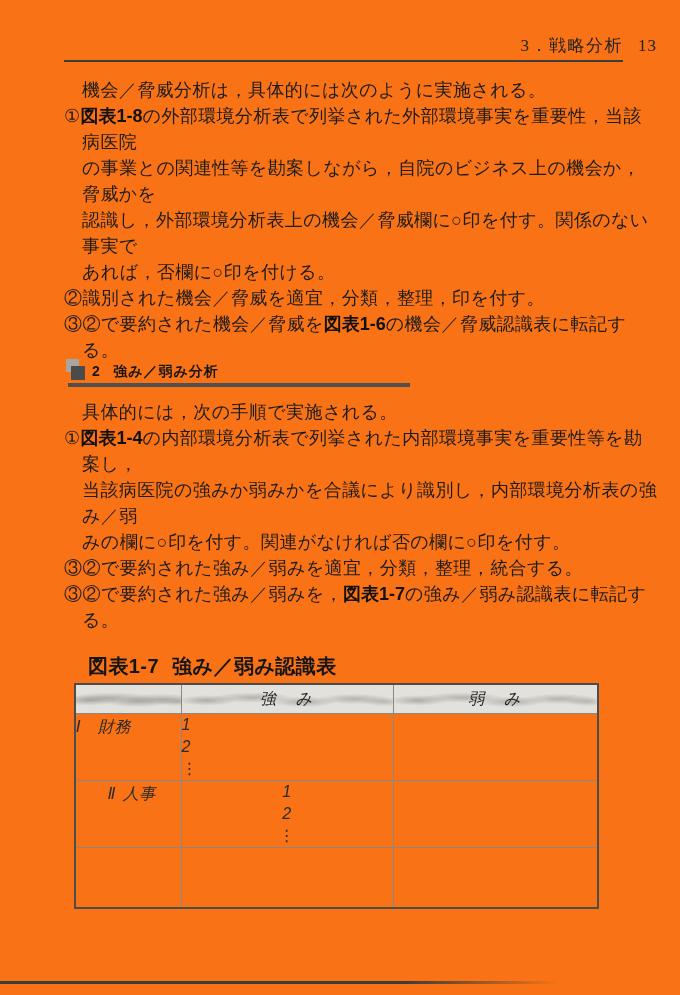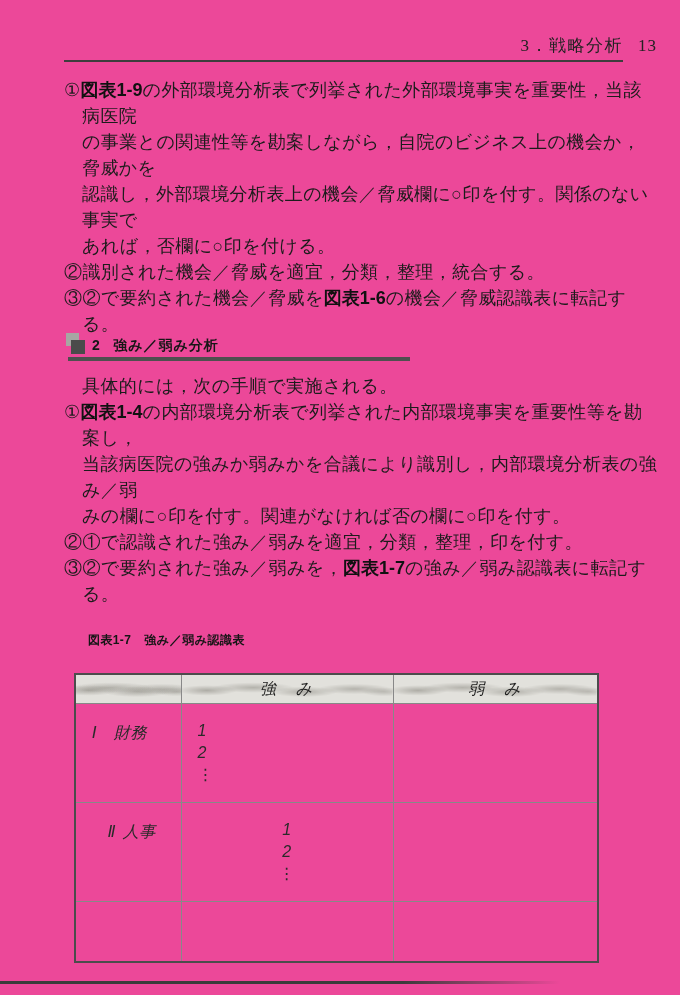--- a/index.html
+++ b/index.html
@@ -1,20 +1,20 @@
 <!DOCTYPE html>
 <html><head>
 <meta charset="utf-8">
 <style>
   html,body{margin:0;padding:0;background:#e9e9e9;}
   .page{
     position:relative;
     width:680px;height:995px;
     margin:0 auto;
-    background:#ec4899;
+    background:#f97316;
     overflow:hidden;
     color:#1f1f1f;
   }
   
   .running-head{
     position:absolute;top:35px;left:64px;width:593px;
     text-align:right;
     font-family:"Liberation Serif","DejaVu Serif",serif;
     font-size:17px;line-height:22px;letter-spacing:1.5px;
     color:#222;
@@ -49,23 +49,23 @@
     text-indent:0;
   }
   .bullet{position:absolute;left:2px;top:0px;width:24px;height:24px;}
   .sq-light{position:absolute;left:0;top:1px;width:13px;height:13px;background:#a7a6a3;}
   .sq-dark{position:absolute;left:5px;top:8px;width:14px;height:14px;background:#4b4b4b;}
   .h2-num{display:inline-block;}
   .h2-title{margin-left:13px;letter-spacing:1px;}
   .h2-rule{position:absolute;left:4px;top:25px;width:342px;height:4px;background:#4f4f4f;}
   
   .fig-caption{
-    margin:22px 0 22px 24px;
+    margin:22px 0 6px 24px;
     font-family:"Liberation Sans","DejaVu Sans",sans-serif;
-    font-weight:bold;font-size:12px;line-height:22px;color:#151515;
+    font-weight:bold;font-size:20px;line-height:22px;color:#151515;
     text-indent:0;
   }
   .fig-caption .cap-title{margin-left:13px;letter-spacing:0.5px;}
   
   table.swtable{
     border-collapse:collapse;table-layout:fixed;
     margin:0 0 0 10px;width:523px;
     font-family:"Liberation Sans","DejaVu Sans",sans-serif;
     font-size:16px;color:#2a2a2a;
     border:2px solid #4c4c4c;
@@ -76,21 +76,21 @@
     background-color:#e2e1dc;
     background-image:
       radial-gradient(ellipse 40px 7px at 12% 55%, rgba(96,93,84,0.40), rgba(96,93,84,0) 75%),
       radial-gradient(ellipse 55px 7px at 34% 45%, rgba(96,93,84,0.35), rgba(96,93,84,0) 75%),
       radial-gradient(ellipse 45px 7px at 58% 60%, rgba(96,93,84,0.38), rgba(96,93,84,0) 75%),
       radial-gradient(ellipse 50px 7px at 82% 50%, rgba(96,93,84,0.35), rgba(96,93,84,0) 75%),
       radial-gradient(ellipse 30px 6px at 96% 60%, rgba(96,93,84,0.30), rgba(96,93,84,0) 75%);
     font-weight:normal;letter-spacing:2px;
     color:#1e1e1e;
   }
-  .swtable td{vertical-align:top;padding:16px;}
+  .swtable td{vertical-align:top;padding:0;}
   .cat-cell{padding:7px 4px 0 10px;}
   .cat-num{display:inline-block;min-width:22px;}
   .cell-lines{padding:6px 4px 0 17px;white-space:pre-line;line-height:22px;}
   tr.r0{height:64px;} tr.r1{height:64px;text-align:center;} tr.r2{height:60px;}
   tr.r2 .cat-cell{padding-top:22px;}
   
   .scan-line{
     position:absolute;left:0;top:981px;width:560px;height:3px;
     background:linear-gradient(to right,#3b3b3b 0%,#3b3b3b 72%,rgba(59,59,59,0) 100%);
   }
@@ -100,43 +100,44 @@
 
 <div class="page">
 
   <div class="running-head">
     <span>3．戦略分析</span><span class="rh-page">13</span>
   </div>
   <div class="rh-rule"></div>
 
   <div class="content">
 
+    <p class="para">機会／脅威分析は，具体的には次のように実施される。</p>
 
-    <div class="item"><span>①</span><span class="figref">図表1-9</span><span>の外部環境分析表で列挙された外部環境事実を重要性，当該病医院
+    <div class="item"><span>①</span><span class="figref">図表1-8</span><span>の外部環境分析表で列挙された外部環境事実を重要性，当該病医院
 の事業との関連性等を勘案しながら，自院のビジネス上の機会か，脅威かを
 認識し，外部環境分析表上の機会／脅威欄に○印を付す。関係のない事実で
 あれば，否欄に○印を付ける。</span></div>
-    <div class="item"><span>②識別された機会／脅威を適宜，分類，整理，統合する。</span><span class="figref"></span><span></span></div>
+    <div class="item"><span>②識別された機会／脅威を適宜，分類，整理，印を付す。</span><span class="figref"></span><span></span></div>
     <div class="item"><span>③②で要約された機会／脅威を</span><span class="figref">図表1-6</span><span>の機会／脅威認識表に転記する。</span></div>
 
     <div class="h2">
       <span class="bullet">
         <span class="sq-light"></span>
         <span class="sq-dark"></span>
       </span>
       <span class="h2-num">2</span><span class="h2-title">強み／弱み分析</span>
       <span class="h2-rule"></span>
     </div>
 
     <p class="para">具体的には，次の手順で実施される。</p>
 
     <div class="item"><span>①</span><span class="figref">図表1-4</span><span>の内部環境分析表で列挙された内部環境事実を重要性等を勘案し，
 当該病医院の強みか弱みかを合議により識別し，内部環境分析表の強み／弱
 みの欄に○印を付す。関連がなければ否の欄に○印を付す。</span></div>
-    <div class="item"><span>②①で認識された強み／弱みを適宜，分類，整理，印を付す。</span><span class="figref"></span><span></span></div>
+    <div class="item"><span>③②で要約された強み／弱みを適宜，分類，整理，統合する。</span><span class="figref"></span><span></span></div>
     <div class="item"><span>③②で要約された強み／弱みを，</span><span class="figref">図表1-7</span><span>の強み／弱み認識表に転記する。</span></div>
 
     <div class="fig-caption">
       <span>図表1-7</span><span class="cap-title">強み／弱み認識表</span>
     </div>
 
     <table class="swtable">
       <colgroup>
         <col style="width:106px">
           <col style="width:212px">

